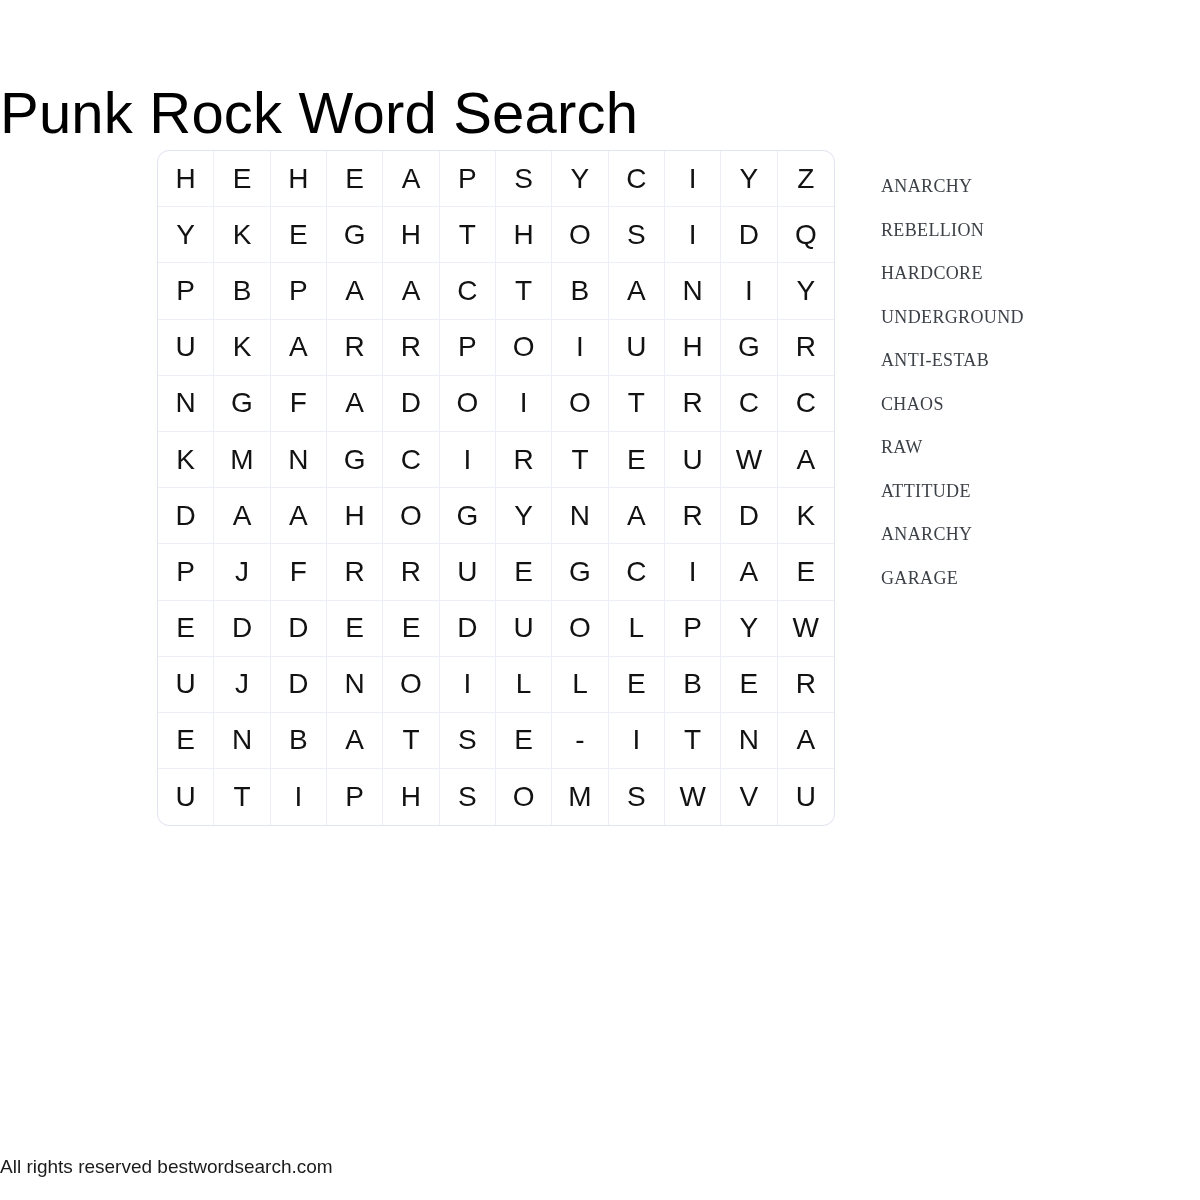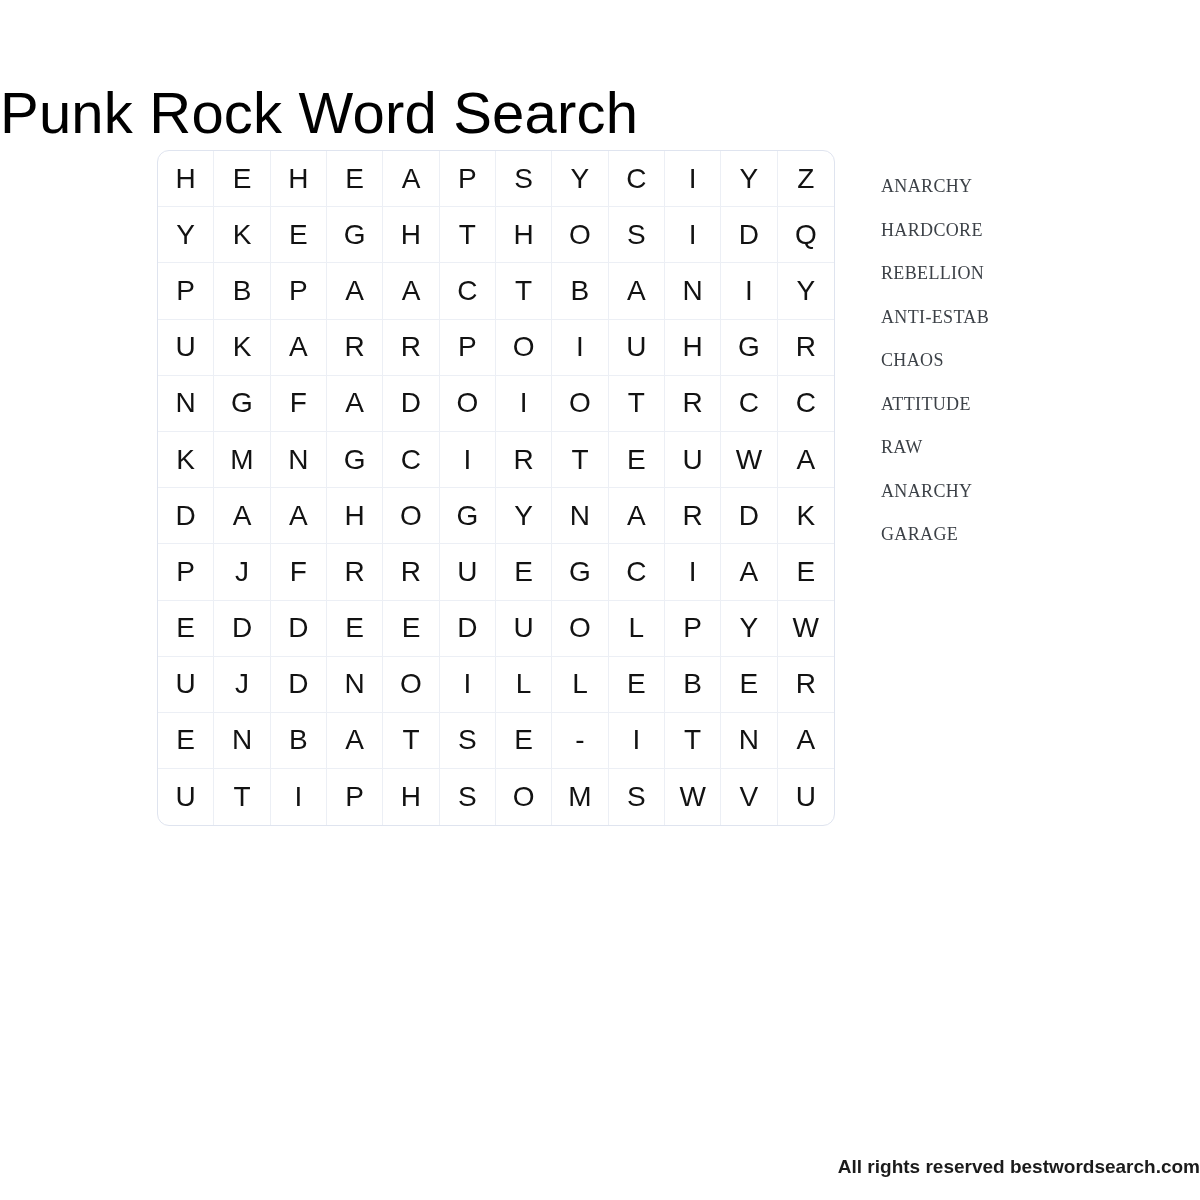--- a/index.html
+++ b/index.html
@@ -98,23 +98,23 @@
     letter-spacing: 0.35px;
     white-space: nowrap;
   }
 
   
   #footer {
     position: absolute;
     bottom: 22px;
     left: 0;
     width: 1200px;
-    text-align: right;
+    text-align: left;
     font-size: 19px;
-    font-weight: 700;
+    font-weight: 400;
     color: #1b1b1b;
     white-space: nowrap;
   }
 </style>
 </head>
 <body>
 
 <h1 id="puzzle-title">Punk Rock Word Search</h1>
 
 <div id="puzzle-area">
@@ -285,25 +285,26 @@
         <div class="grid-cell">M</div>
         <div class="grid-cell">S</div>
         <div class="grid-cell">W</div>
         <div class="grid-cell">V</div>
         <div class="grid-cell">U</div>
       </div>
     </div>
 
   <ul id="word-list">
       <li>ANARCHY</li>
+      <li>REBELLION</li>
       <li>HARDCORE</li>
-      <li>REBELLION</li>
+      <li>UNDERGROUND</li>
       <li>ANTI-ESTAB</li>
       <li>CHAOS</li>
+      <li>RAW</li>
       <li>ATTITUDE</li>
-      <li>RAW</li>
       <li>ANARCHY</li>
       <li>GARAGE</li>
     </ul>
 
 </div>
 
 <div id="footer">All rights reserved bestwordsearch.com</div>
 
 </body></html>

